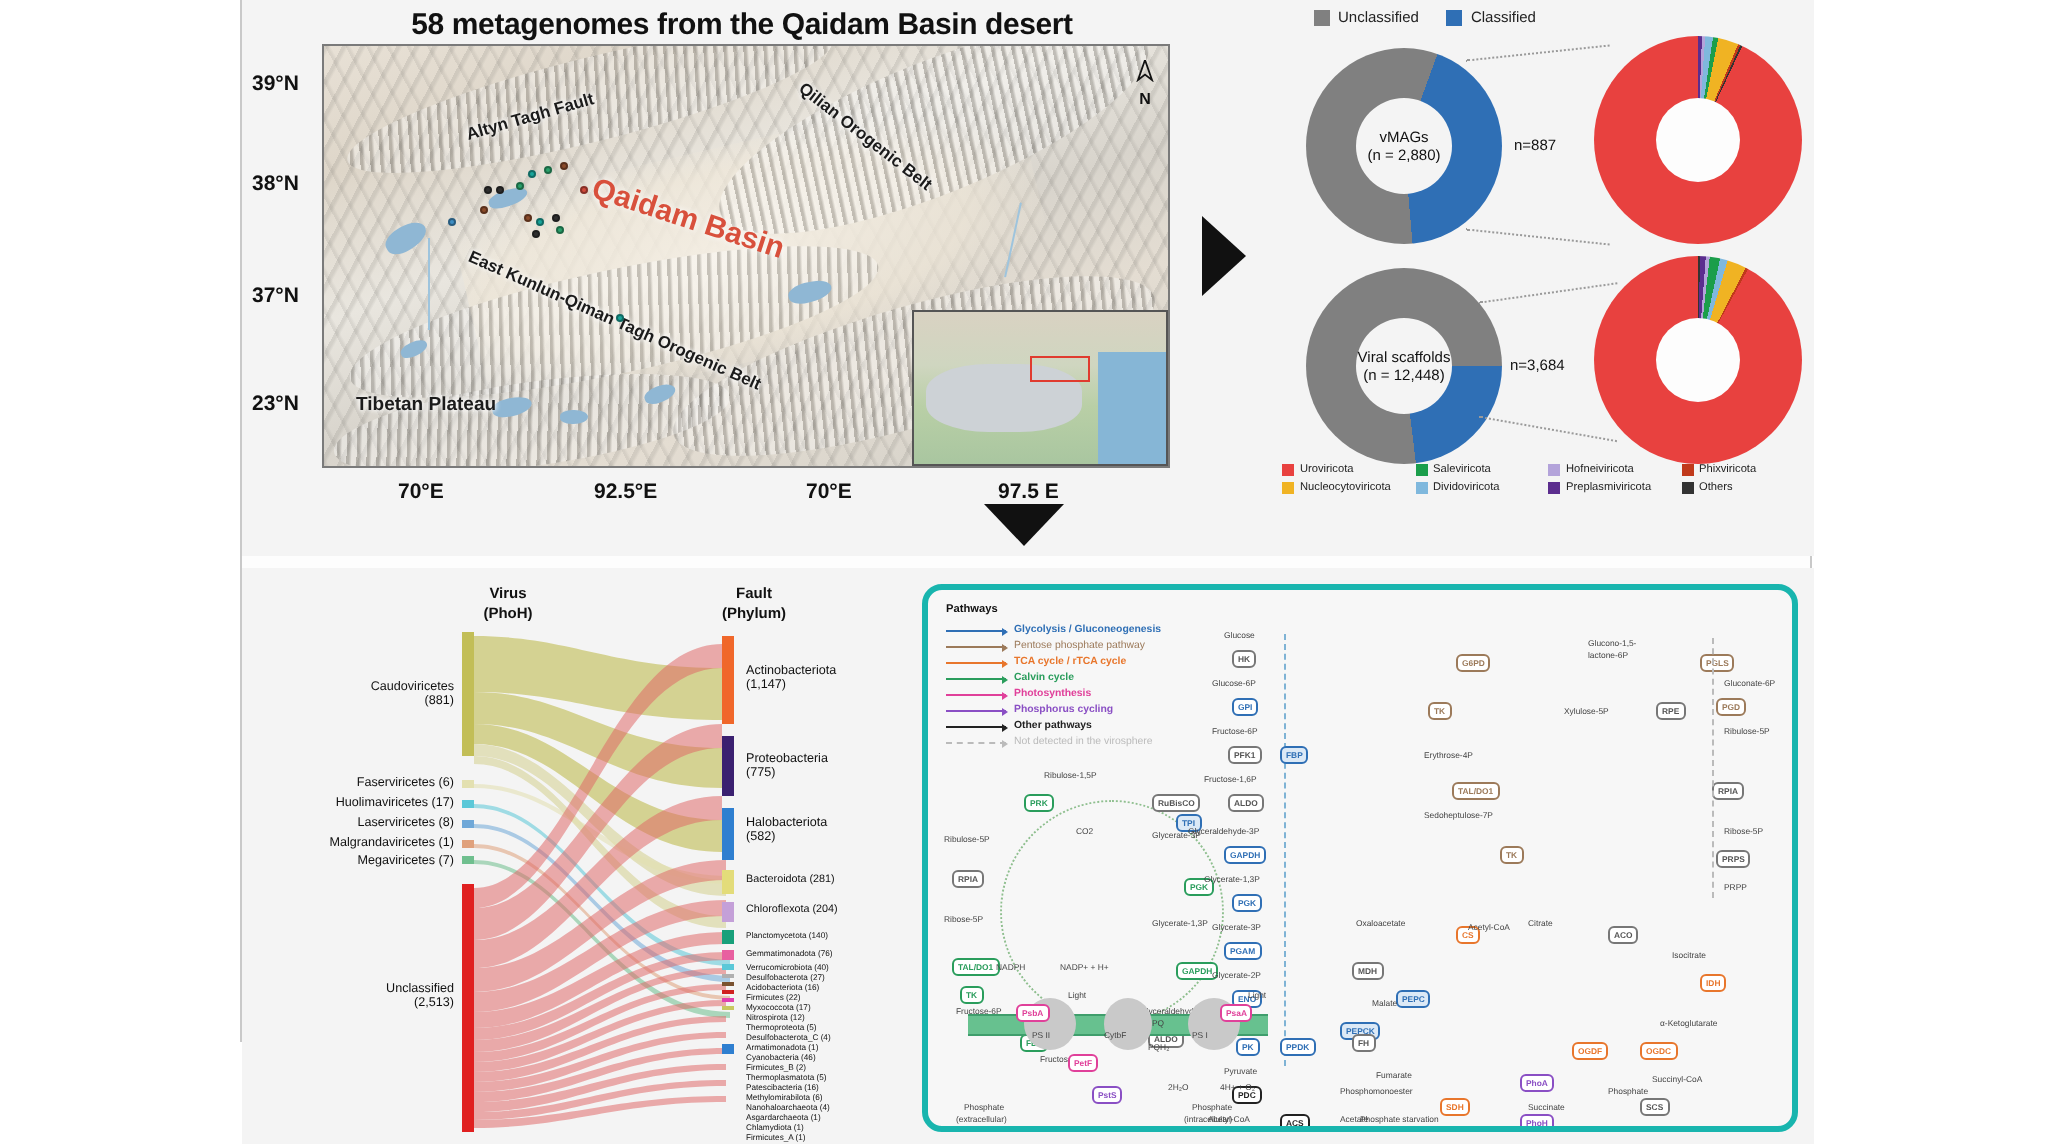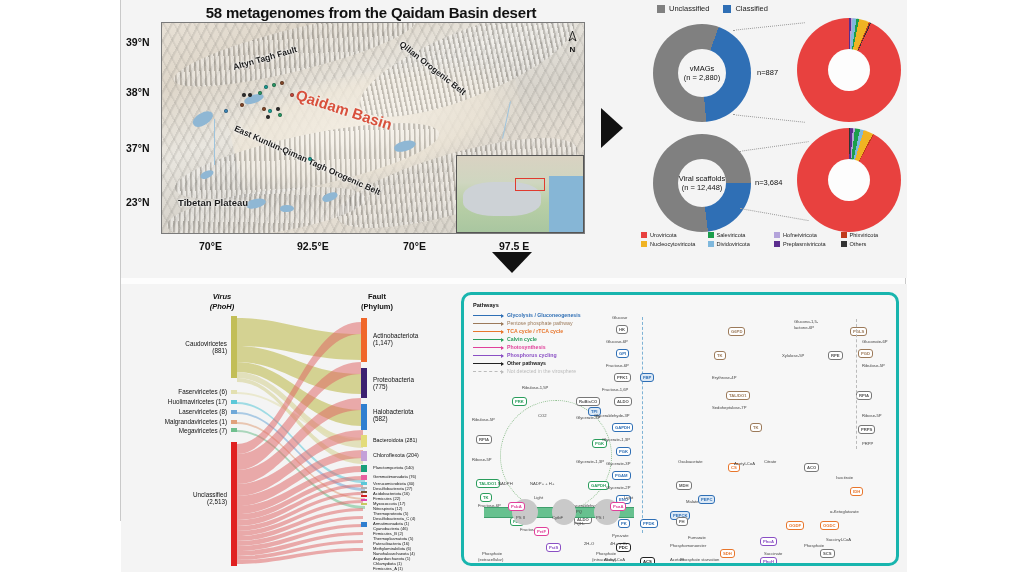--- a/index.html
+++ b/index.html
@@ -335,21 +335,21 @@
             </div>
         </div>
       </div>
 
       <div class="arrow-down"></div>
     </div>
 
     <div class="panel-bottom"></div>
 
     <div class="sankey">
-      <div class="sk-head" style="left:62px; top:4px; width:70px;font-style:italic;">
+      <div class="sk-head" style="left:94px; top:4px; width:70px;">
         <div>Virus</div>
         <div>(PhoH)</div>
       </div>
       <div class="sk-head" style="left:212px; top:4px; width:80px;">
         <div>Fault</div>
         <div>(Phylum)</div>
       </div>
 
       <svg width="330" height="284" style="position:absolute; left:0; top:0;">
         <g opacity="0.62">

